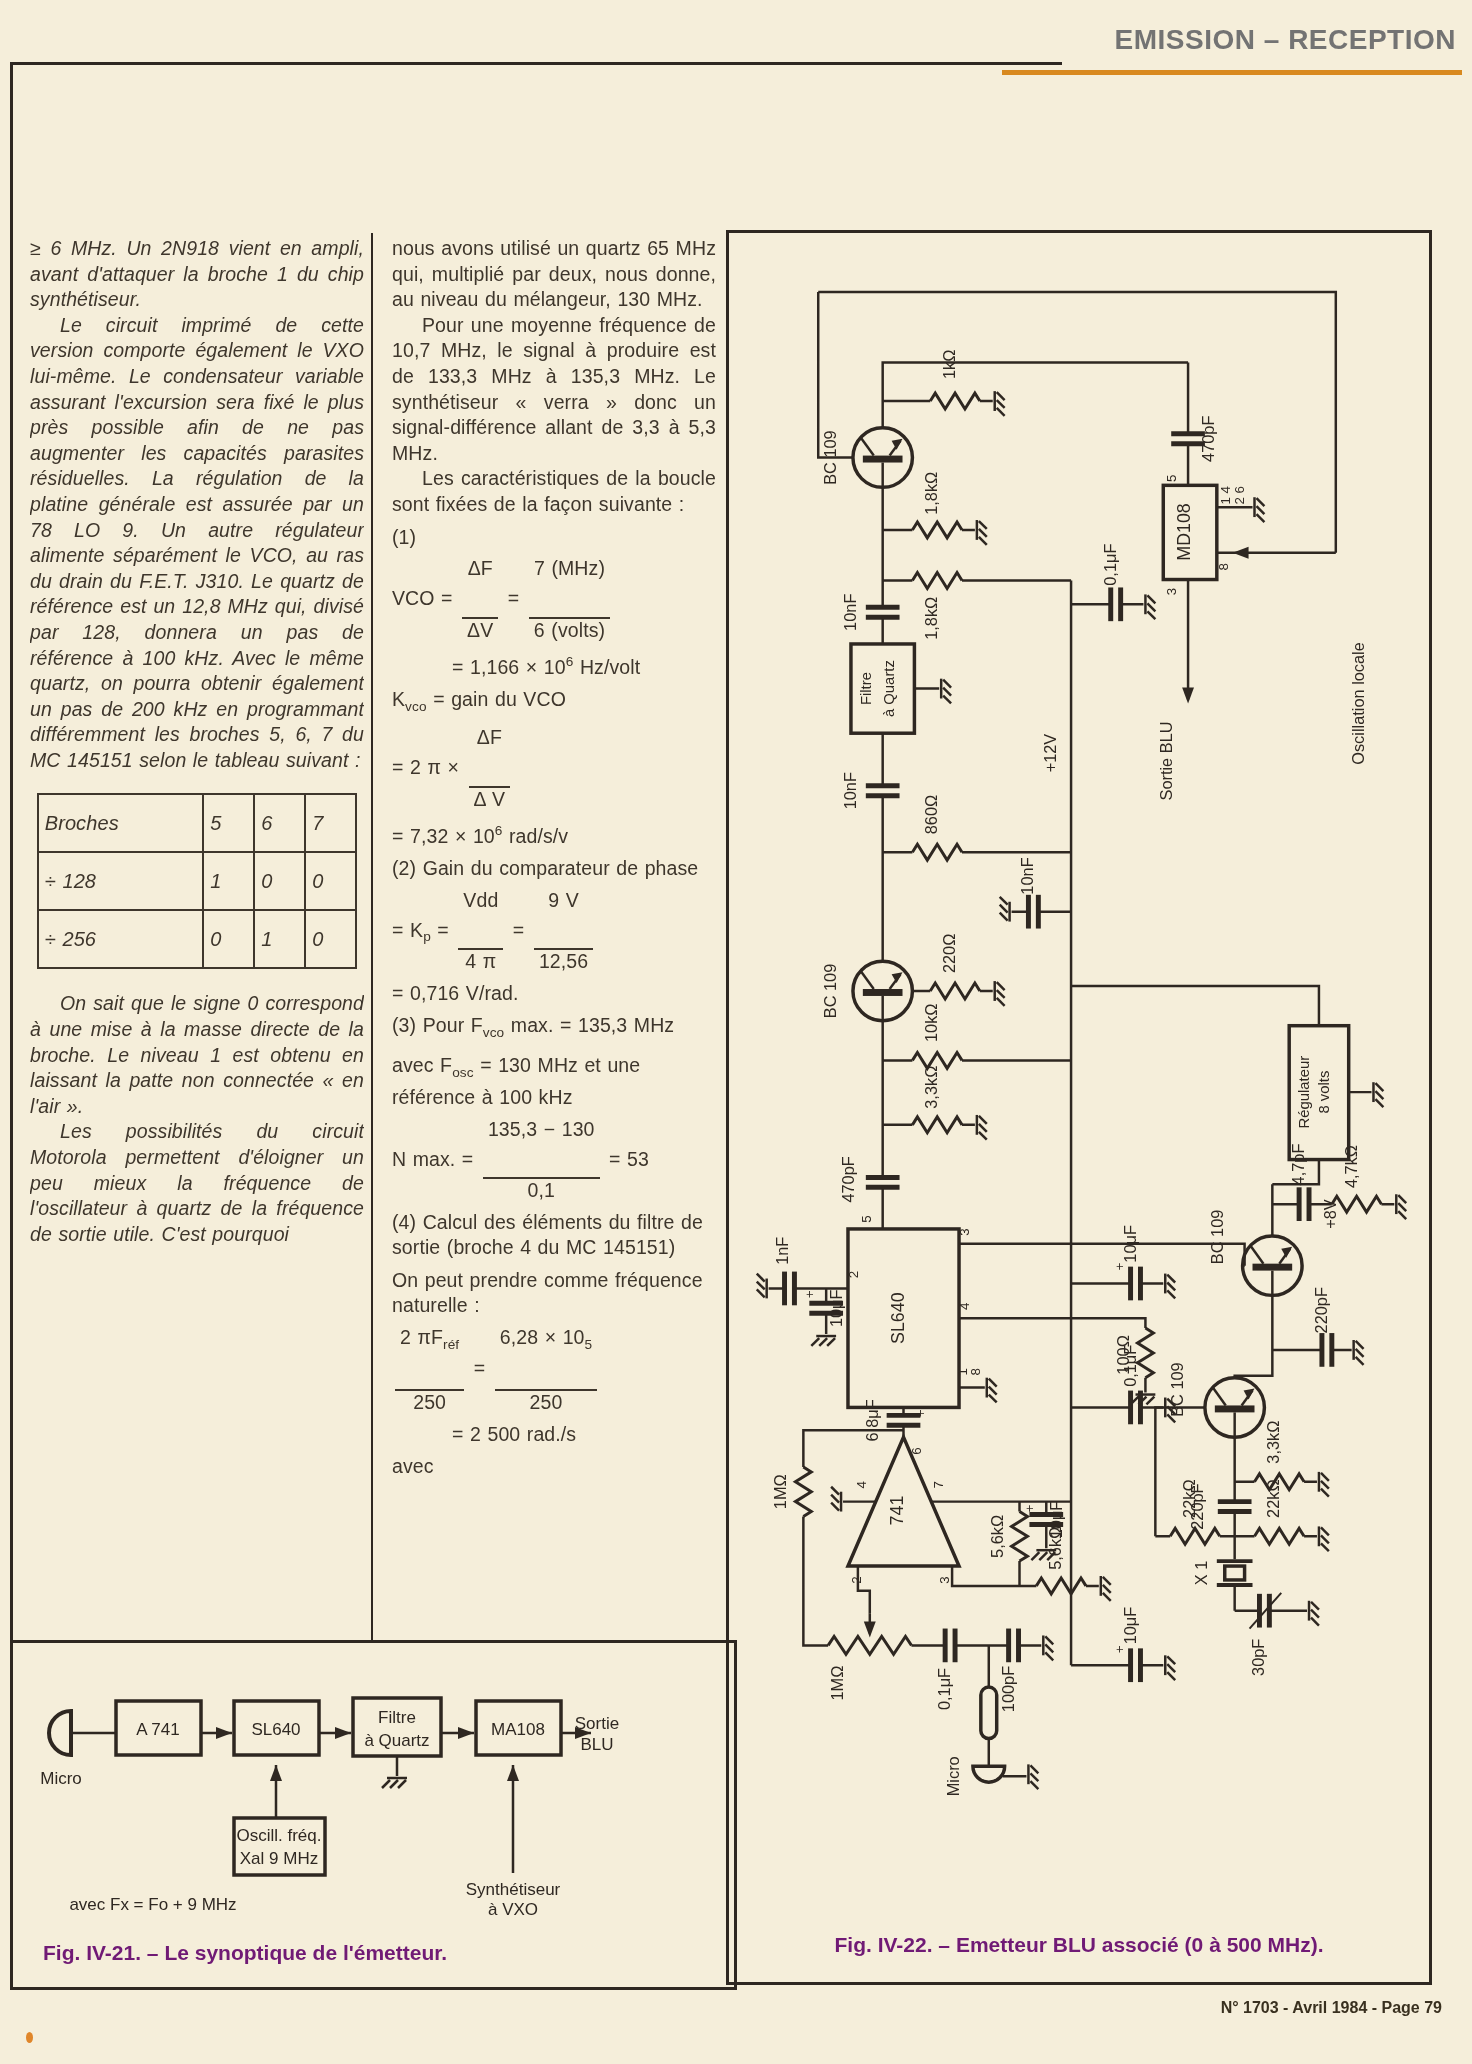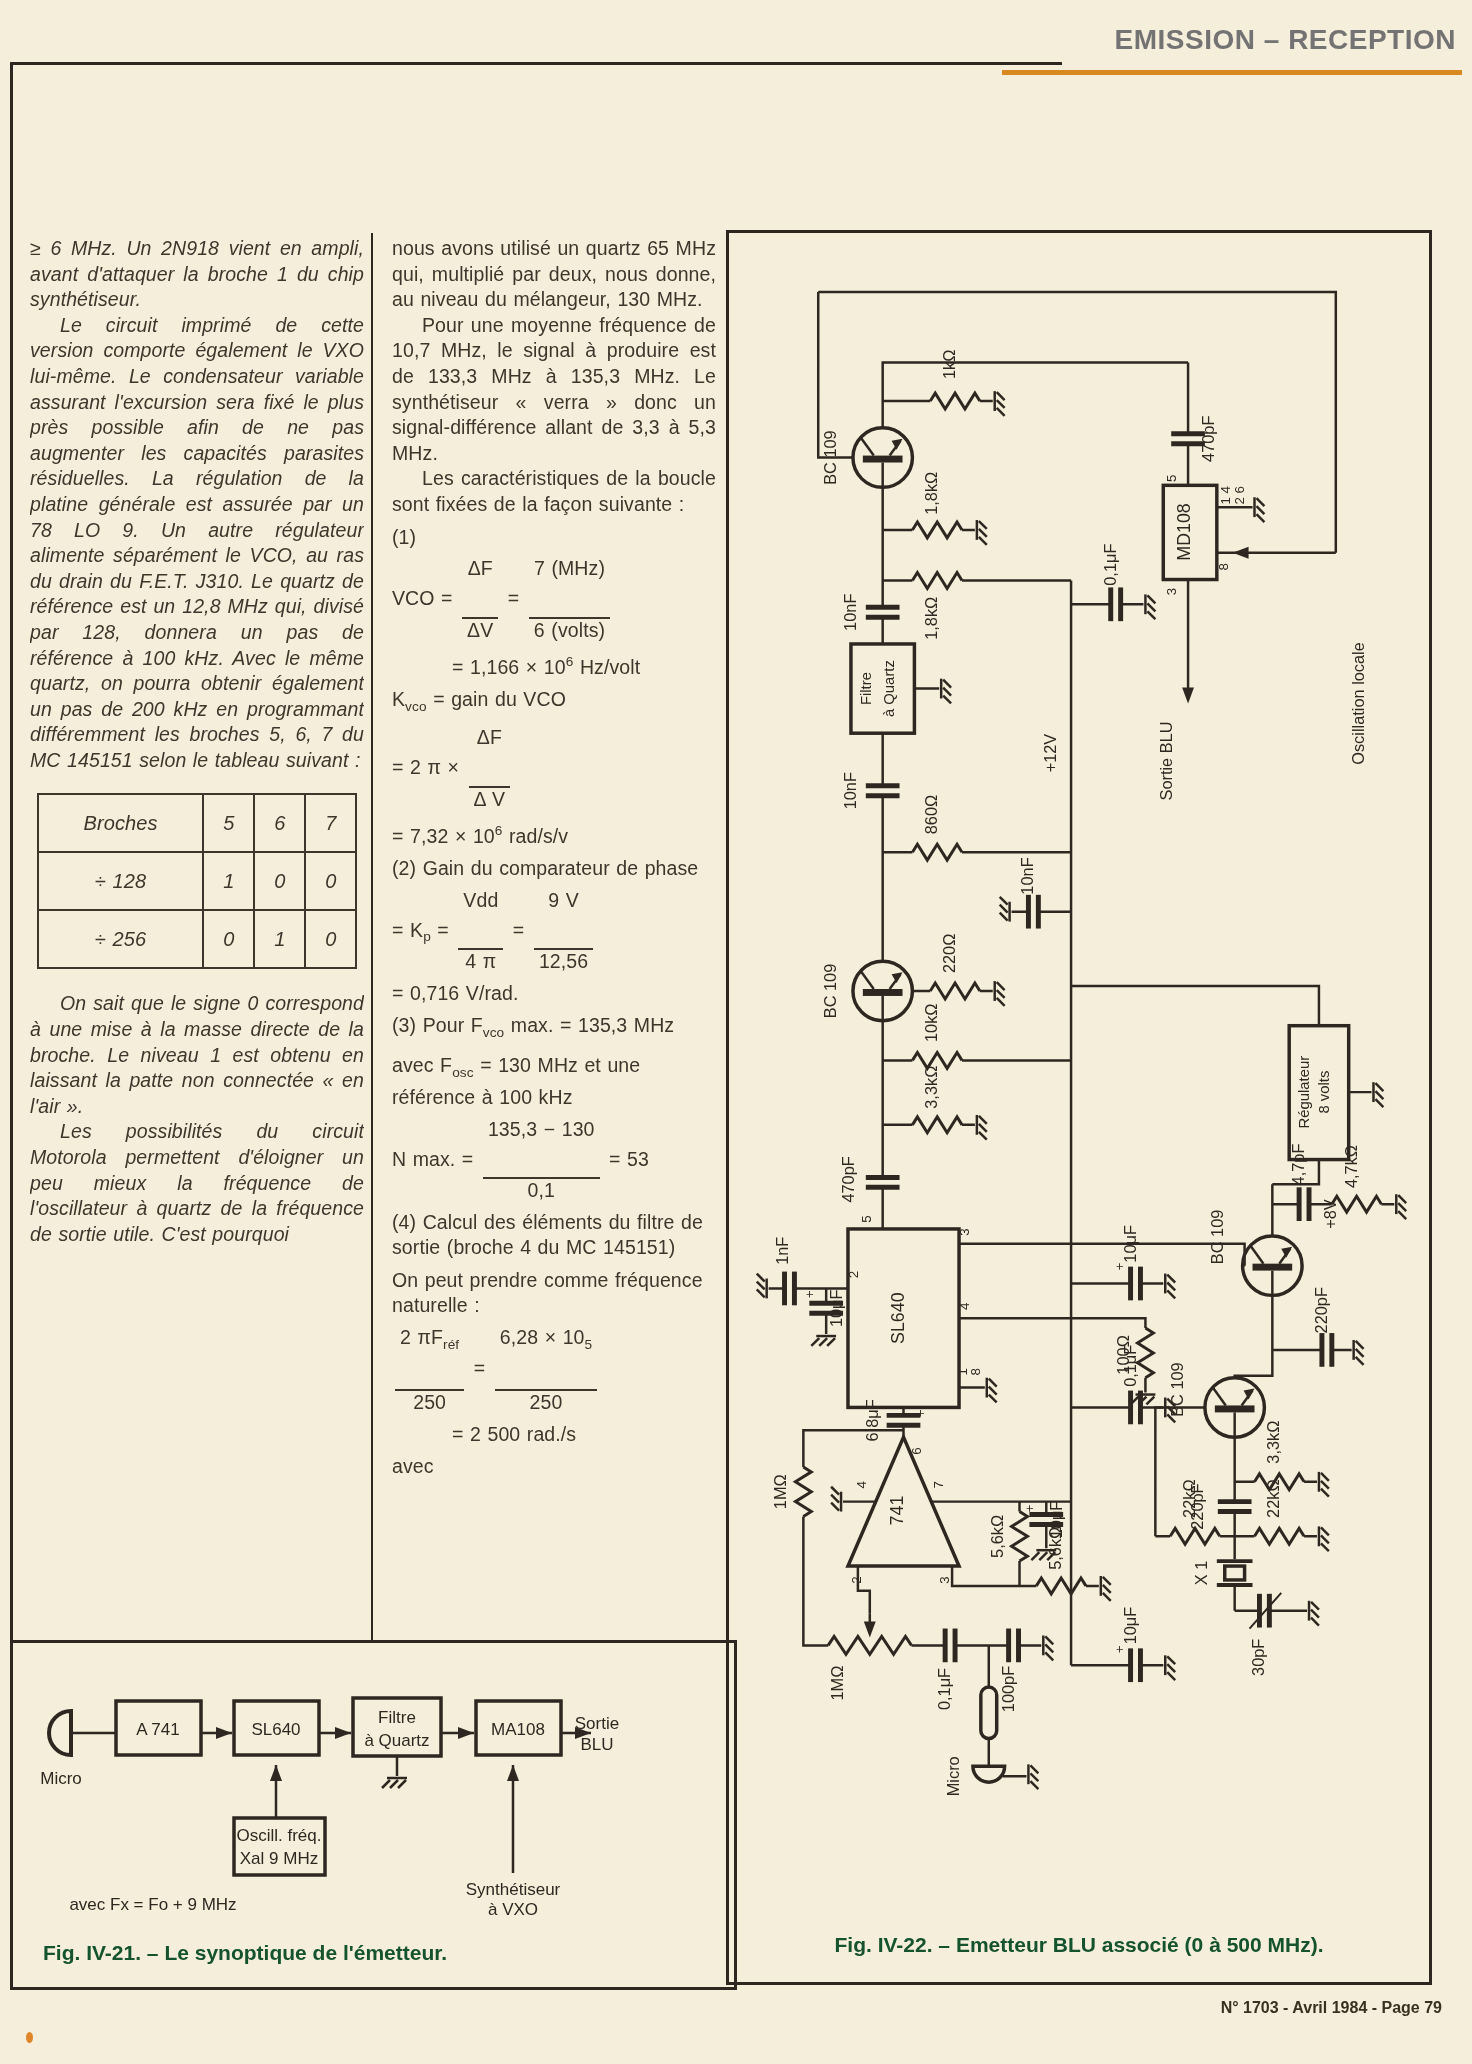--- a/index.html
+++ b/index.html
@@ -24,27 +24,27 @@
   .col p.noind{text-indent:0;}
   
   .fm{margin:7px 0;text-indent:0;text-align:left;}
   .fm.ctr{padding-left:60px;}
   .fr{display:inline-flex;flex-direction:column;vertical-align:middle;text-align:center;margin:0 3px;gap:36px;}
   .fr i{font-style:normal;padding:0 5px;line-height:1.2;}
   .fr i + i{border-top:2.2px solid #3e362c;}
   sub{font-size:70%;} sup{font-size:70%;}
   
   #tbl{border-collapse:collapse;margin:20px auto 22px auto;width:96%;}
-  #tbl td{border:2.6px solid #3e362c;text-align:center;font-size:20px;height:56px;padding:0 6px;}
+  #tbl td{border:2.6px solid #3e362c;font-size:20px;height:56px;padding:0 6px;}
   #tbl td.w{width:52%;}
   
   .figbox{position:absolute;border:3px solid #2e2721;box-sizing:border-box;}
   #fig22box{left:726px;top:230px;width:706px;height:1755px;}
   #fig21box{left:10px;top:1640px;width:727px;height:350px;}
-  .cap{position:absolute;font-weight:bold;font-size:21px;color:#14532d;}
+  .cap{position:absolute;font-weight:bold;font-size:21px;color:#701a75;}
   #cap21{left:30px;top:298px;}
   #cap22{left:0;top:1700px;width:100%;text-align:center;}
   
   svg{position:absolute;left:0;top:0;}
   svg text{font-family:"Liberation Sans",sans-serif;fill:#2f2822;}
   .t{font-size:16.5px;text-anchor:middle;}
   .t2{font-size:15px;text-anchor:middle;}
   .b18{font-size:18px;text-anchor:middle;}
   .pn{font-size:13.5px;text-anchor:middle;}
   .bt{font-size:17px;text-anchor:middle;}

